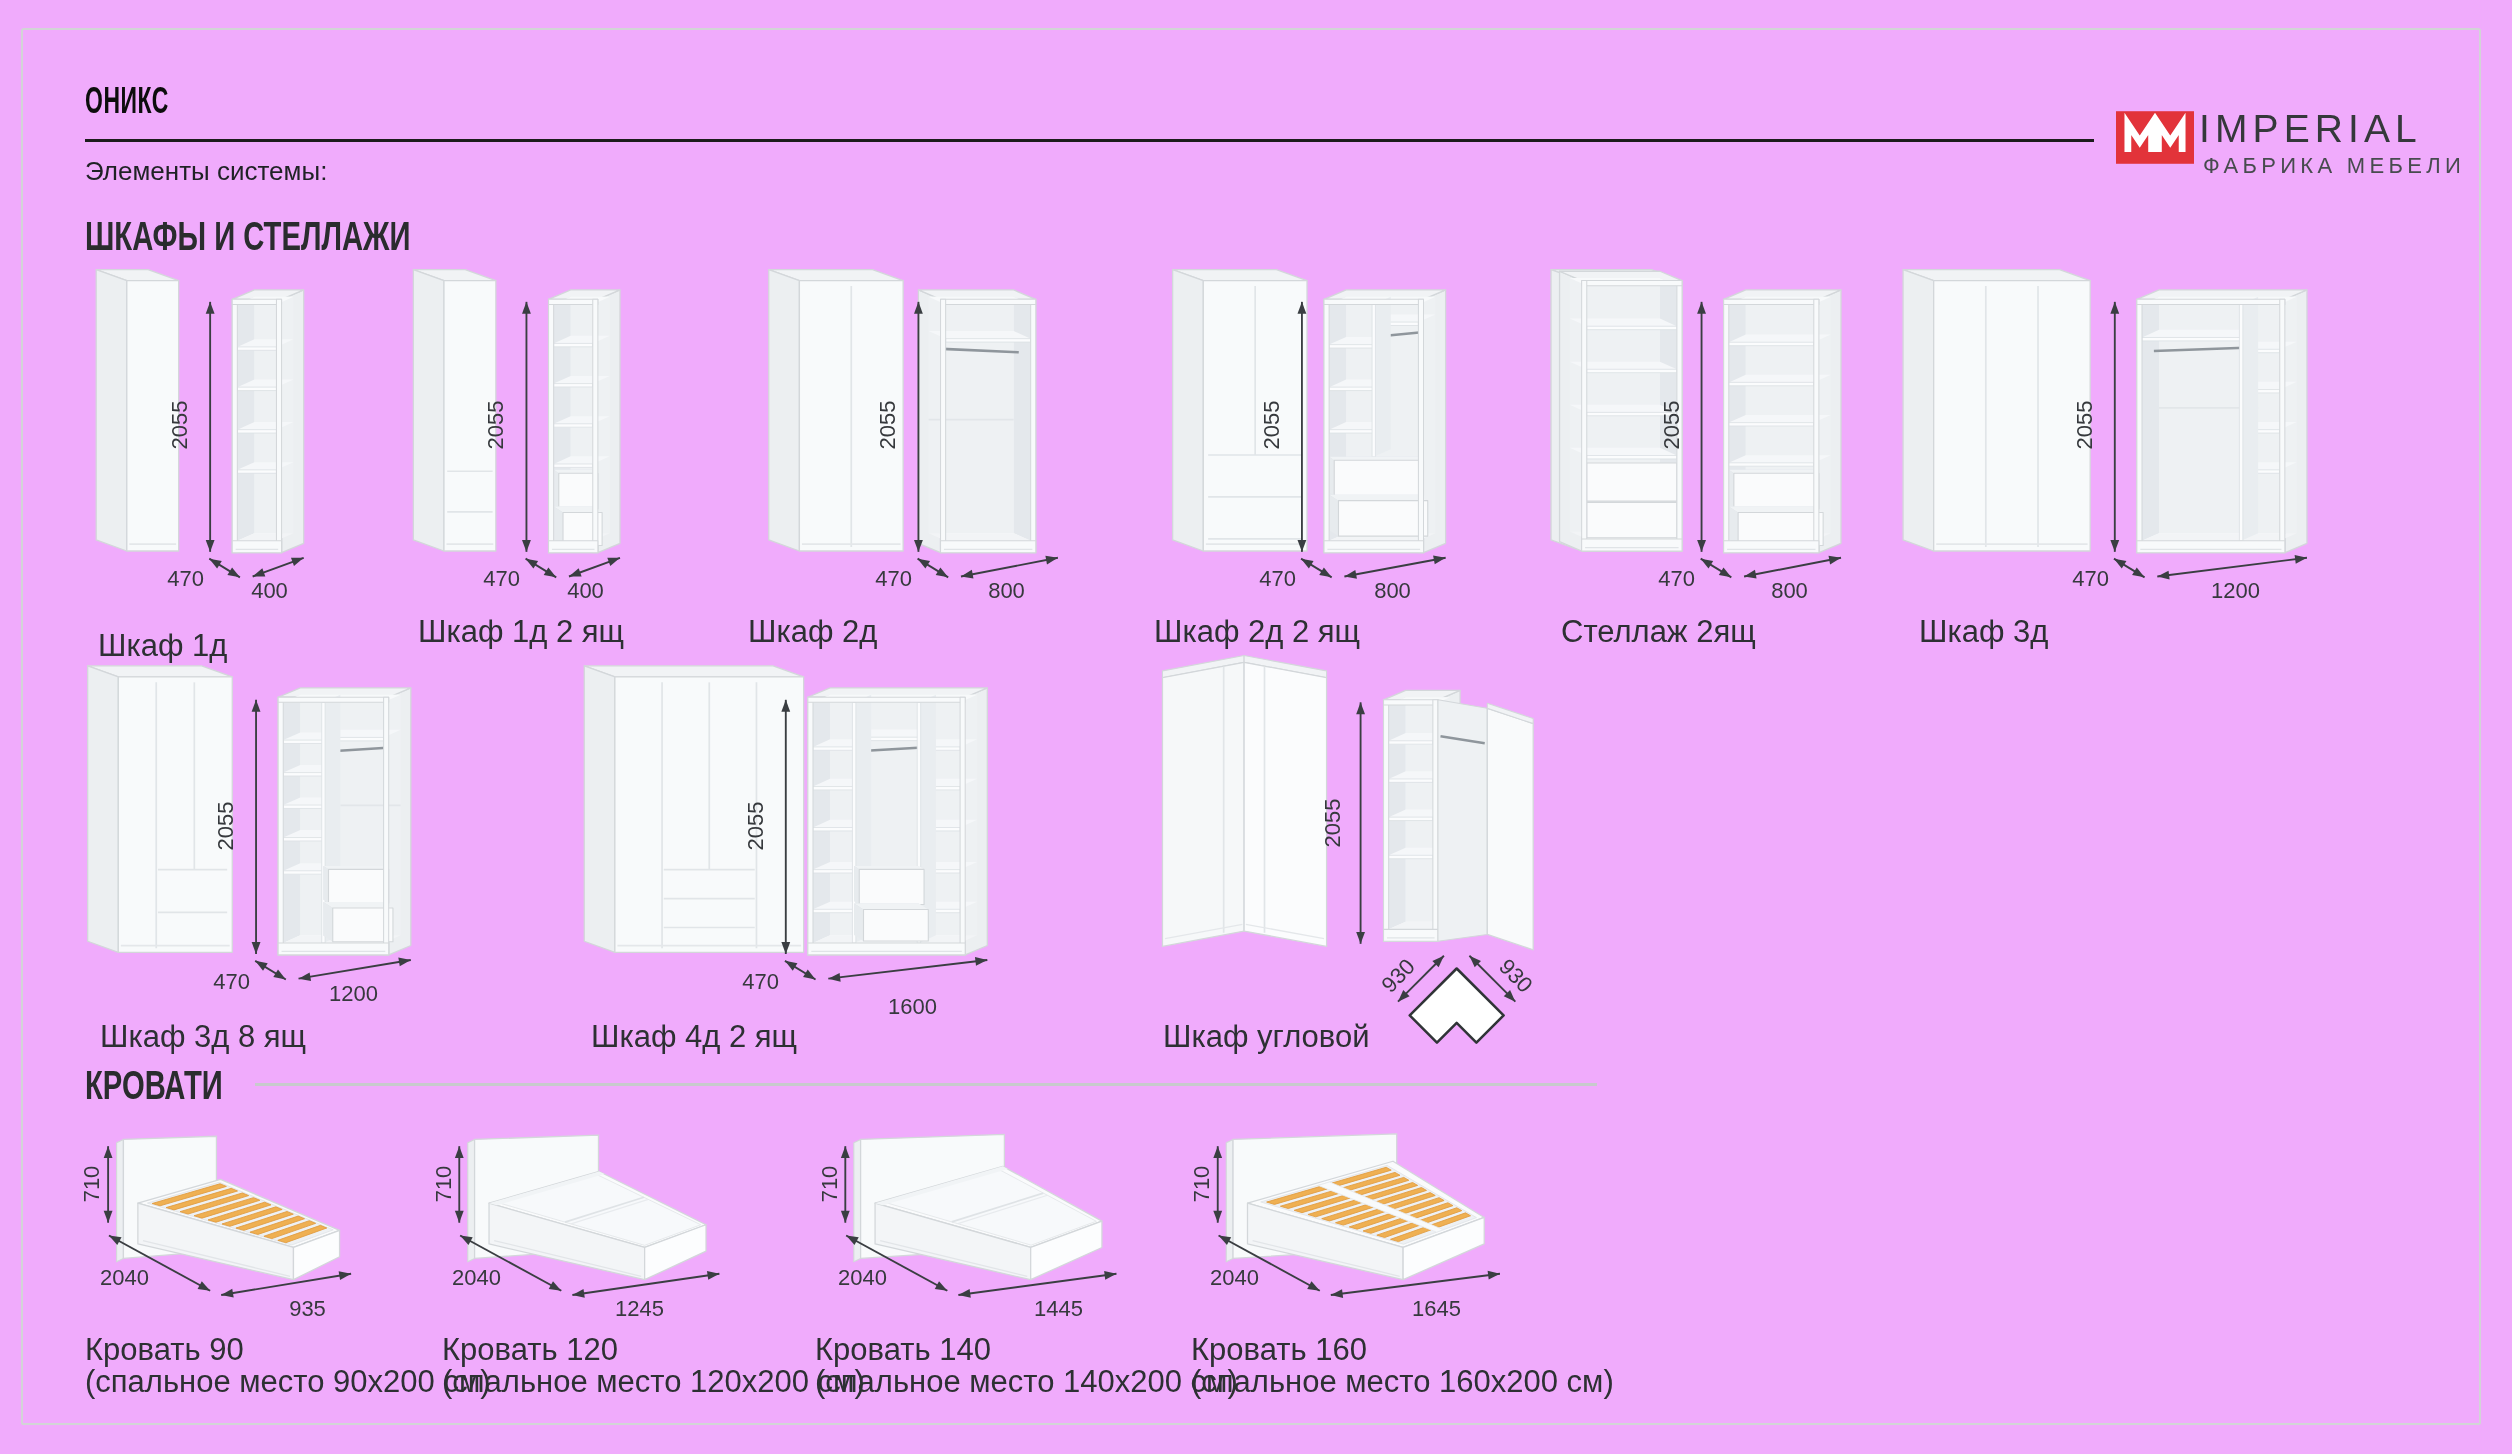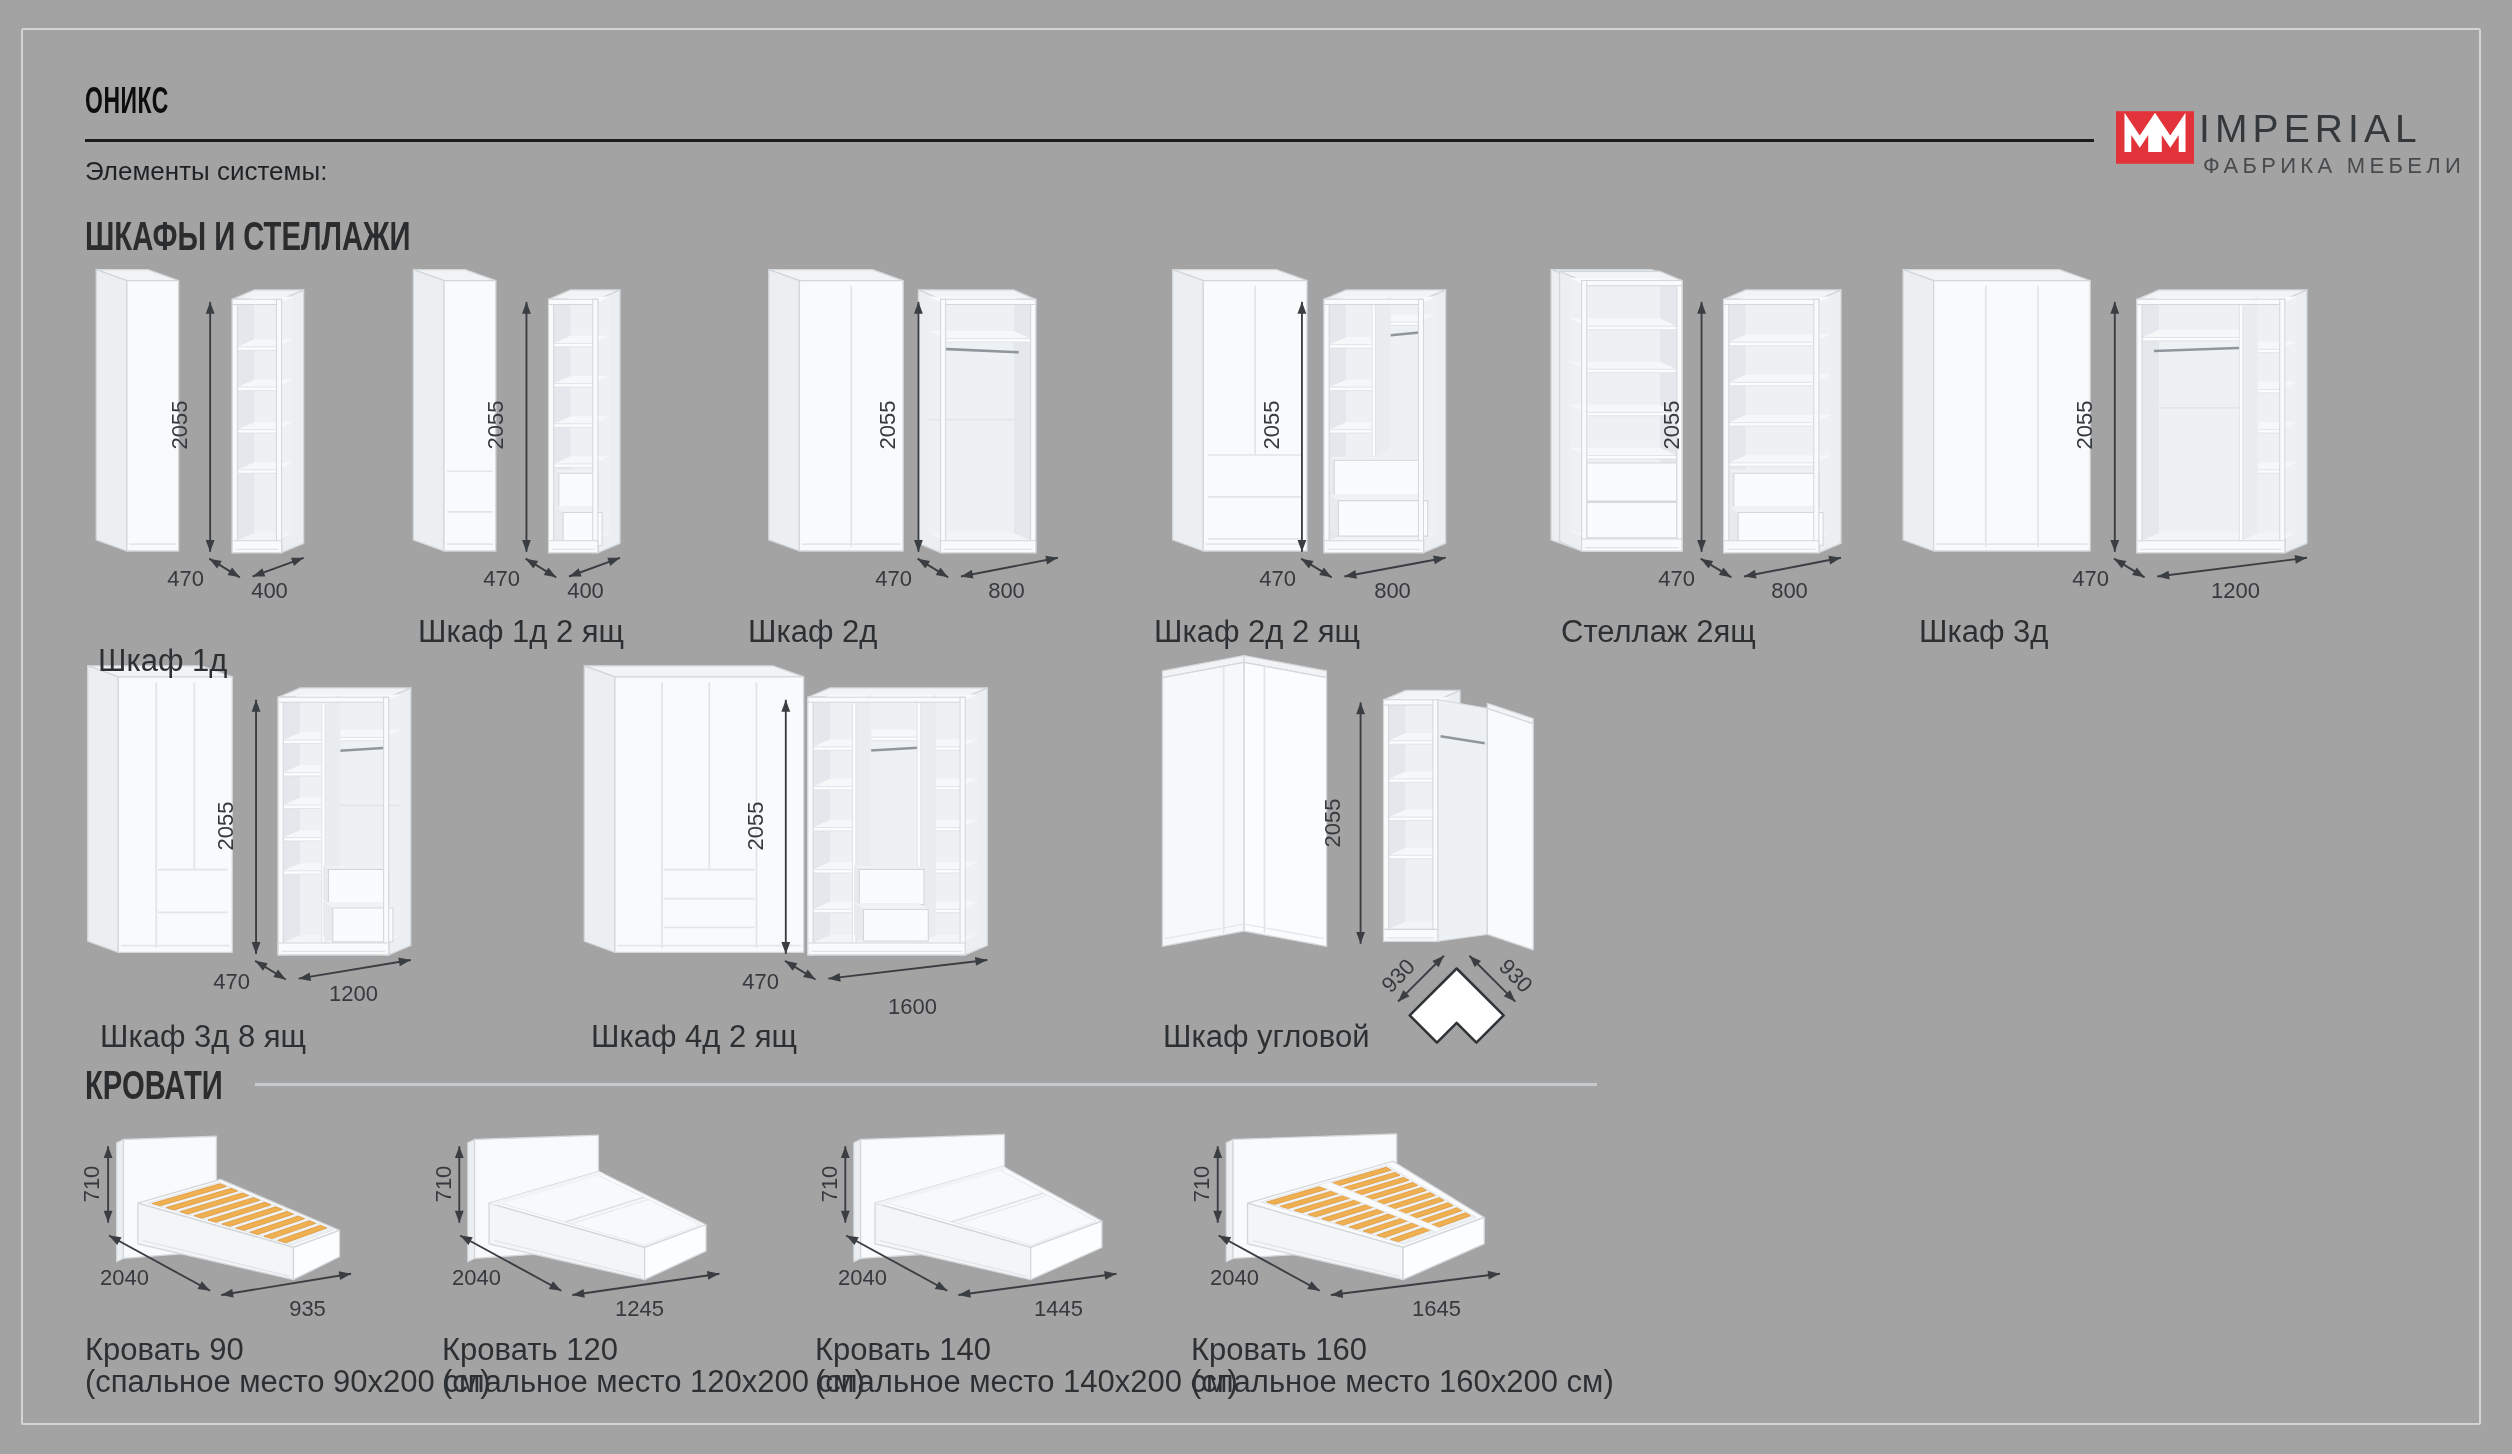--- a/index.html
+++ b/index.html
@@ -1,16 +1,16 @@
 <!DOCTYPE html>
 <html style="font-size:13.6px"><head>
 <meta charset="utf-8">
 <style>
   html,body{margin:0;padding:0}
-  .page{position:relative;width:2512px;height:1454px;background:#a3a3a3;font-family:"Liberation Sans",sans-serif;overflow:hidden}
+  .page{position:relative;width:2512px;height:1454px;background:#f0abfc;font-family:"Liberation Sans",sans-serif;overflow:hidden}
   .frame{position:absolute;left:21px;top:28px;width:2456px;height:1393px;border:2.6px solid #d2d4d6;border-radius:2.6px}
   .title{position:absolute;left:85px;top:80px;font-size:37px;font-weight:800;color:#0d0d0d;transform:scaleX(0.62);transform-origin:left top;letter-spacing:0.9px;white-space:nowrap}
   .rule{position:absolute;left:85px;top:139px;width:2009px;height:3.4px;background:#1c1c1c}
   .subtitle{position:absolute;left:85px;top:156px;font-size:26px;color:#1f2225;white-space:nowrap}
   .sec{position:absolute;font-size:40px;font-weight:700;color:#2a2c2e;transform:scaleX(0.73);transform-origin:left top;white-space:nowrap}
   .secline{position:absolute;left:255px;top:1083px;width:1342px;height:2.6px;background:#c7cacc}
   .scene{position:absolute;left:0;top:0}
   .lbl{position:absolute;font-size:31px;color:#2d3033;white-space:nowrap}
   .dim{position:absolute;font-size:22px;color:#36393d;white-space:nowrap}
   .dimc{text-align:center}
@@ -595,21 +595,21 @@
       <polygon points="1552.0,1518.0 1537.2,1515.9 1542.2,1506.7" fill="#3a3e42" stroke="none" stroke-width="1.5" stroke-linejoin="round"></polygon>
       <polygon points="1433.0,1453.0 1447.8,1455.1 1442.8,1464.3" fill="#3a3e42" stroke="none" stroke-width="1.5" stroke-linejoin="round"></polygon>
       <line x1="1565.0" y1="1523.0" x2="1763.9" y2="1498.0" stroke="#3a3e42" stroke-width="2.2"></line>
       <polygon points="1763.9,1498.0 1750.7,1504.9 1749.4,1494.6" fill="#3a3e42" stroke="none" stroke-width="1.5" stroke-linejoin="round"></polygon>
       <polygon points="1565.0,1523.0 1578.2,1516.1 1579.5,1526.4" fill="#3a3e42" stroke="none" stroke-width="1.5" stroke-linejoin="round"></polygon>
     </svg>
   <div id="texts">
       <div class="dim dimc" style="left:120px;top:412px;width:119px;transform:rotate(-90deg)">2055</div>
       <div class="dim" style="left:105px;top:566px;width:99px;text-align:right">470</div>
       <div class="dim dimc" style="left:210px;top:578px;width:119px">400</div>
-      <div class="lbl" style="left:98px;top:643px">Шкаф 1д</div>
+      <div class="lbl" style="left:98px;top:628px">Шкаф 1д</div>
       <div class="dim dimc" style="left:436px;top:412px;width:119px;transform:rotate(-90deg)">2055</div>
       <div class="dim" style="left:421px;top:566px;width:99px;text-align:right">470</div>
       <div class="dim dimc" style="left:526px;top:578px;width:119px">400</div>
       <div class="lbl" style="left:418px;top:614px">Шкаф 1д 2 ящ</div>
       <div class="dim dimc" style="left:828px;top:412px;width:119px;transform:rotate(-90deg)">2055</div>
       <div class="dim" style="left:813px;top:566px;width:99px;text-align:right">470</div>
       <div class="dim dimc" style="left:947px;top:578px;width:119px">800</div>
       <div class="lbl" style="left:748px;top:614px">Шкаф 2д</div>
       <div class="dim dimc" style="left:1212px;top:412px;width:119px;transform:rotate(-90deg)">2055</div>
       <div class="dim" style="left:1197px;top:566px;width:99px;text-align:right">470</div>

